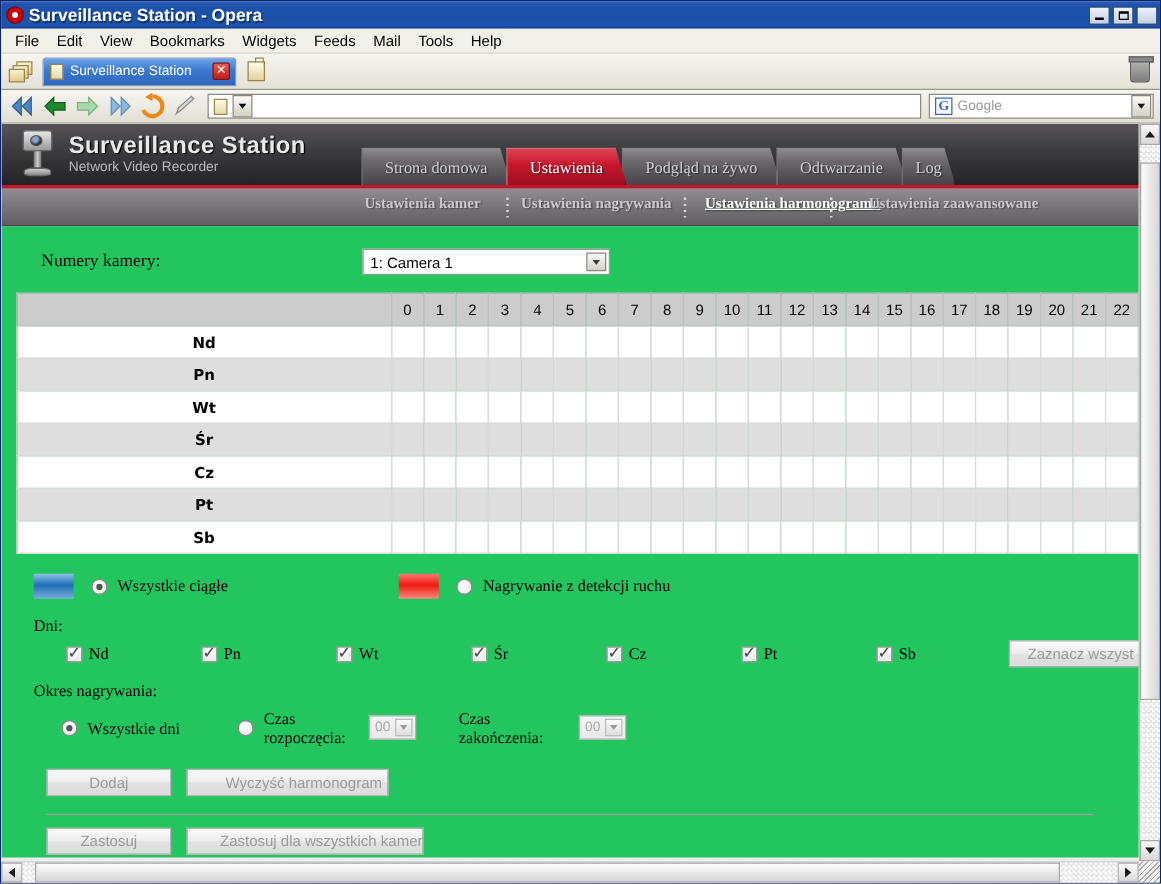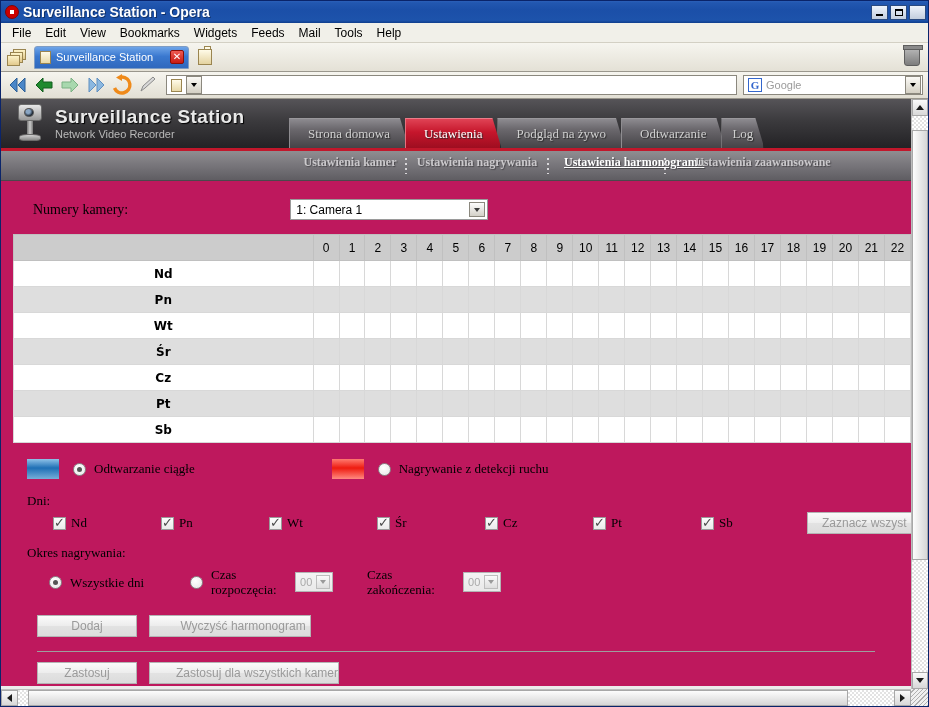--- a/index.html
+++ b/index.html
@@ -259,21 +259,21 @@
     font-family:"Liberation Serif", serif;
     text-shadow: 1px 1px 1px #4a484c;
     text-align:center; line-height:14px;
   }
   .sub-item.active { color:#fff; text-decoration: underline; }
   .sub-sep {
     position:absolute; top:7px; width:2px; height:16px;
     background: repeating-linear-gradient(180deg,#d9d7da 0 2px, transparent 2px 5px);
   }
 
-  .page-body { padding: 0; position:relative; background:#be185d; height: calc(100% - 85px); }
+  .page-body { padding: 0; position:relative; background:#22c55e; height: calc(100% - 85px); }
 
   .row-camsel {
     display:flex; align-items:center; padding: 18px 0 14px 32px;
   }
   .lbl { font-size:14px; color:#000; font-family:"Liberation Serif", serif; }
   .select {
     width: 198px; height: 21px; margin-left: 162px;
     background:#fff; border:1px solid #9a9a9a;
     display:flex; align-items:center;
     font-size:12px; padding-left:5px; color:#000;
@@ -558,21 +558,21 @@
         <div class="main-tabs">
           <div class="mtab">Strona domowa</div>
           <div class="mtab active">Ustawienia</div>
           <div class="mtab">Podgląd na żywo</div>
           <div class="mtab">Odtwarzanie</div>
           <div class="mtab log">Log</div>
         </div>
       </div>
 
       <div class="sub-nav">
-        <div class="sub-item" style="left:294px; width:110px;">Ustawienia kamer</div>
+        <div class="sub-item" style="left:282px; width:110px;">Ustawienia kamer</div>
         <div class="sub-sep" style="left:404px;"></div>
         <div class="sub-item" style="left:410px; width:132px;">Ustawienia nagrywania</div>
         <div class="sub-sep" style="left:546px;"></div>
         <div class="sub-item active" style="left:563px; width:94px;">Ustawienia harmonogramu</div>
         <div class="sub-sep" style="left:663px;"></div>
         <div class="sub-item" style="left:694px; width:100px;">Ustawienia zaawansowane</div>
       </div>
 
       <div class="page-body">
 
@@ -797,21 +797,21 @@
                   <td></td>
                   <td></td>
                 </tr>
               </tbody>
           </table>
         </div>
 
         <div class="legend-row">
           <span class="swatch blue"></span>
           <span class="radio on"></span>
-          <span class="legend-text">Odtwarzanie ciągłe</span>
+          <span class="legend-text">Wszystkie ciągłe</span>
           <span class="swatch red" style="margin-left:137px;"></span>
           <span class="radio"></span>
           <span class="legend-text">Nagrywanie z detekcji ruchu</span>
         </div>
 
         <div class="dni-label">Dni:</div>
         <div class="dni-row">
           <span class="cbwrap">
               <span class="cb on"></span>
               <span class="cb-text">Nd</span>

